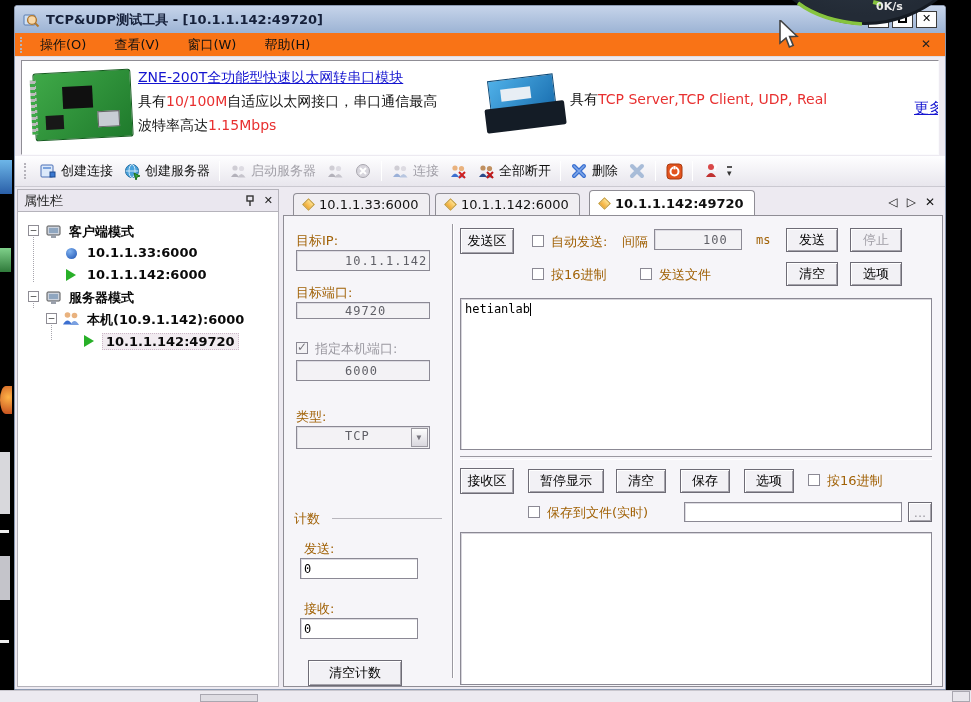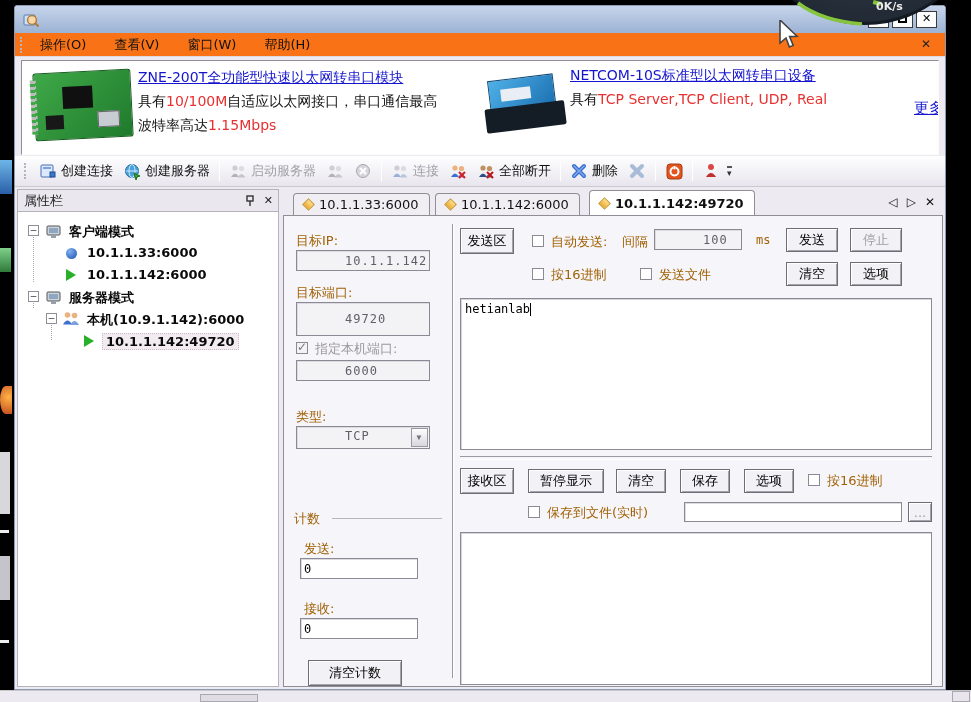--- a/index.html
+++ b/index.html
@@ -112,20 +112,21 @@
   <div id="win">
 
     <div class="titlebar">
       <span style="display:inline-flex;">
         <svg width="17" height="16">
             <rect x="1" y="3" width="11" height="10" rx="1" fill="#cfe0f4" stroke="#5a7db0"></rect>
             <circle cx="9" cy="8" r="4.4" fill="#f8d8a8" stroke="#b07830" stroke-width="1.4"></circle>
             <line x1="12" y1="11" x2="15.5" y2="14.5" stroke="#b07830" stroke-width="2"></line>
           </svg>
       </span>
+      <span class="title-text">TCP&amp;UDP测试工具 - [10.1.1.142:49720]</span>
       <span class="win-btns">
         <span class="wbtn">–</span>
         <span class="wbtn"><span class="maxbox"></span></span>
         <span class="wbtn">✕</span>
       </span>
     </div>
 
     <div class="menubar">
       <span class="grip"></span>
       <span class="menu-item">操作(O)</span>
@@ -148,21 +149,20 @@
       </div>
       <div class="ad-line" style="left:116px;top:56px;">
         <span>波特率高达</span><span class="red">1.15Mbps</span>
       </div>
 
       <div class="devbox">
         <span class="top"></span>
         <span class="base"></span>
         <span class="lab"></span>
       </div>
-      <a class="ad-link" style="left:548px;top:6px;">NETCOM-10S标准型以太网转串口设备</a>
       <div class="ad-line" style="left:548px;top:30px;">
         <span>具有</span><span class="red">TCP Server,TCP Client, UDP, Real</span>
       </div>
       <a class="more-link">更多</a>
     </div>
 
     <div class="toolbar">
       <span class="grip"></span>
       <span class="tb-item">
         <span class="tb-ico">
@@ -371,21 +371,21 @@
           <span>▷</span>
           <span>✕</span>
         </span>
       </div>
 
       <div class="page">
 
         <span class="lbl" style="left:12px;top:16px;">目标IP:</span>
         <input class="field dis" style="left: 12px; top: 34px; width: 134px; height: 21px;" value="10.1.1.142">
         <span class="lbl" style="left:12px;top:68px;">目标端口:</span>
-        <input class="field dis" style="left: 12px; top: 86px; width: 134px; height: 34px;" value="49720">
+        <input class="field dis" style="left: 12px; top: 86px; width: 134px; height: 17px;" value="49720">
         <span class="cb dis checked" style="left:12px;top:126px;"></span>
         <span class="lbl dim" style="left:31px;top:124px;">指定本机端口:</span>
         <input class="field dis" style="left: 12px; top: 144px; width: 134px; height: 21px;" value="6000">
         <span class="lbl" style="left:12px;top:192px;">类型:</span>
         <span class="field dis" style="left:12px;top:210px;width:134px;height:23px;">
           <span>TCP</span>
           <span class="selarrow">▼</span>
         </span>
 
         <span class="lbl" style="left:10px;top:294px;">计数</span>

